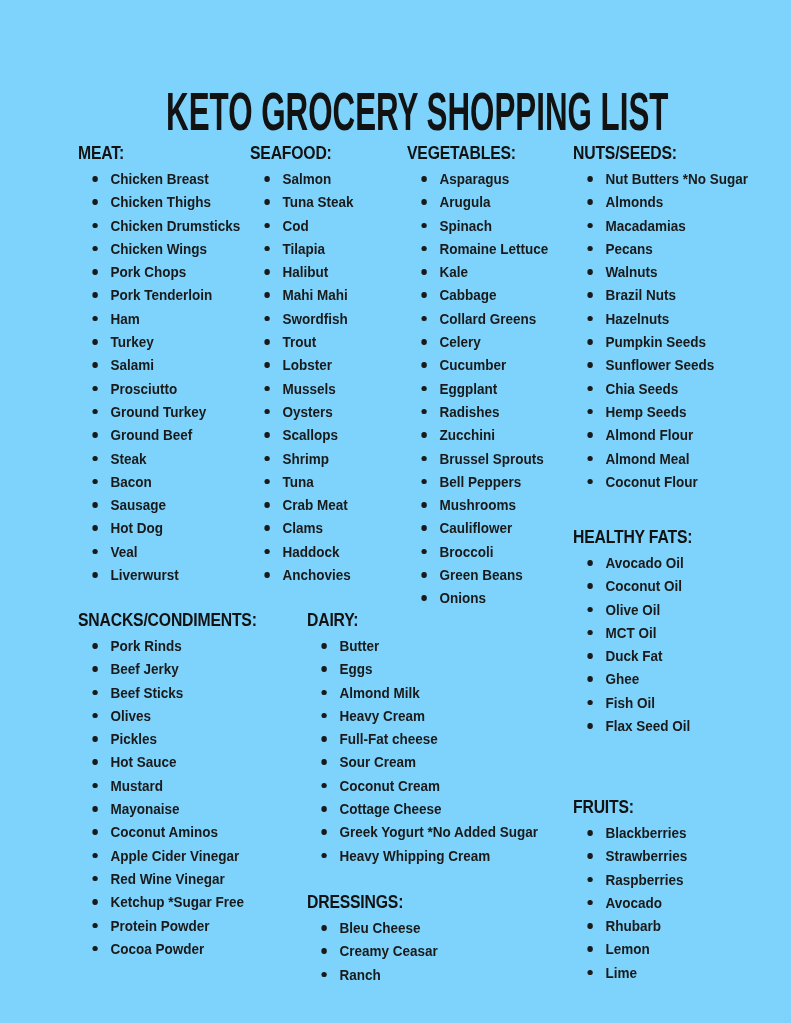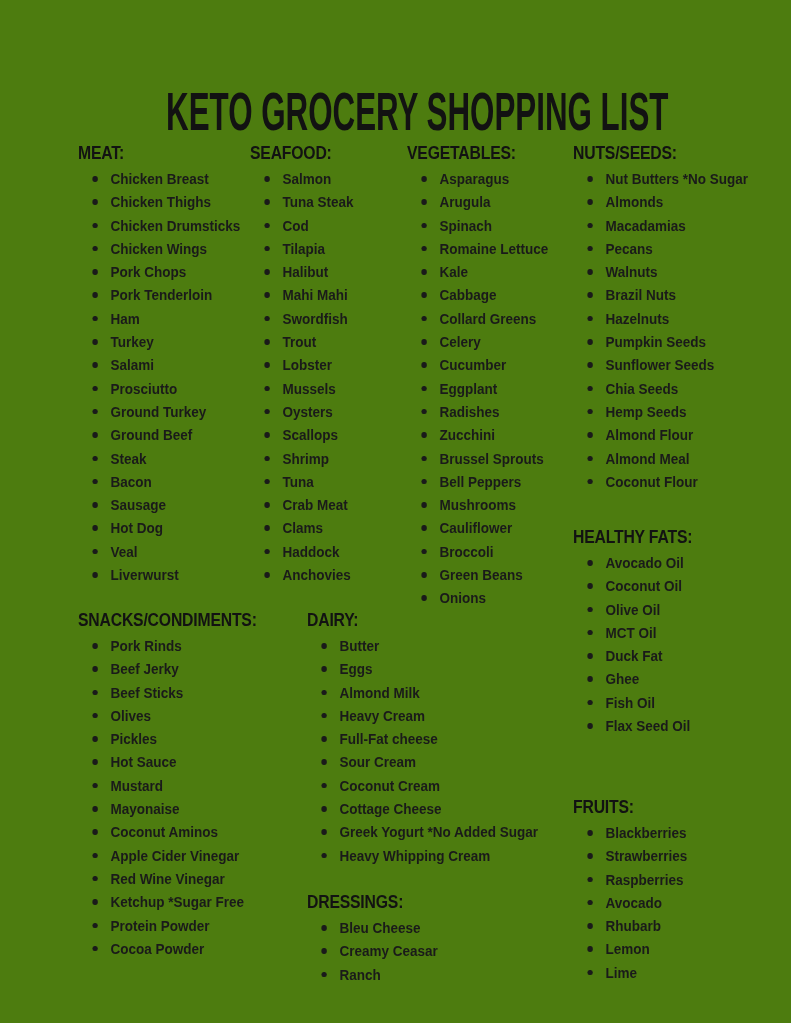--- a/index.html
+++ b/index.html
@@ -4,21 +4,21 @@
 <style>
   html, body {
     margin: 0;
     padding: 0;
     background: #ffffff;
   }
   .page {
     position: relative;
     width: 791px;
     height: 1023px;
-    background: #4d7c0f;
+    background: #7dd3fc;
     overflow: hidden;
     font-family: "Liberation Sans", sans-serif;
     color: #161616;
   }
   .title {
     position: absolute;
     top: 44px;
     left: 0;
     width: 100%;
     text-align: center;

